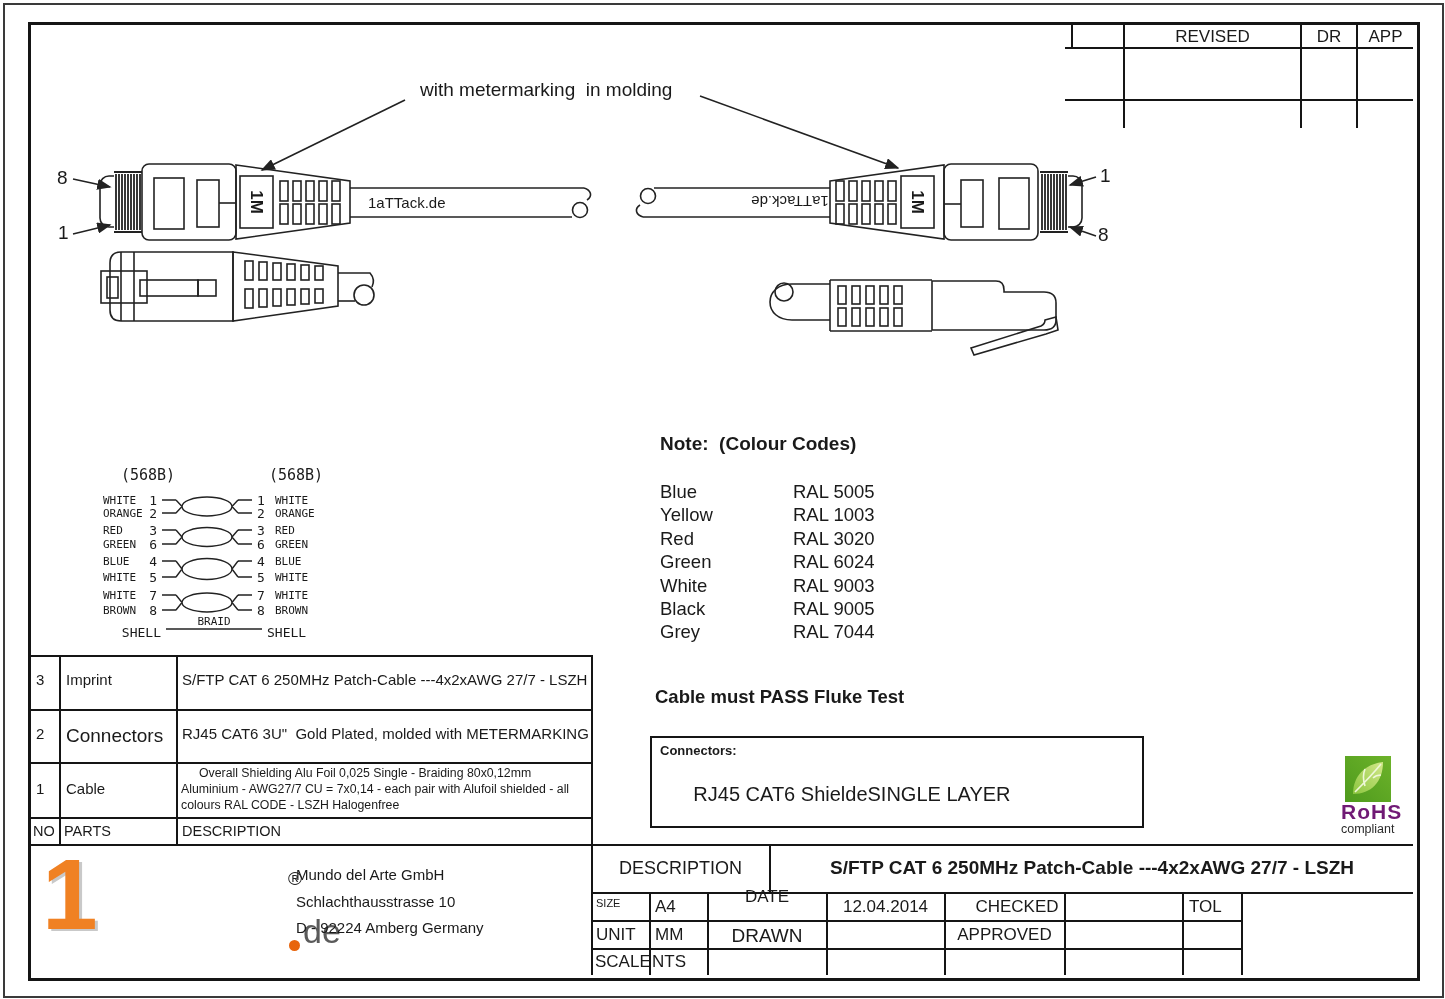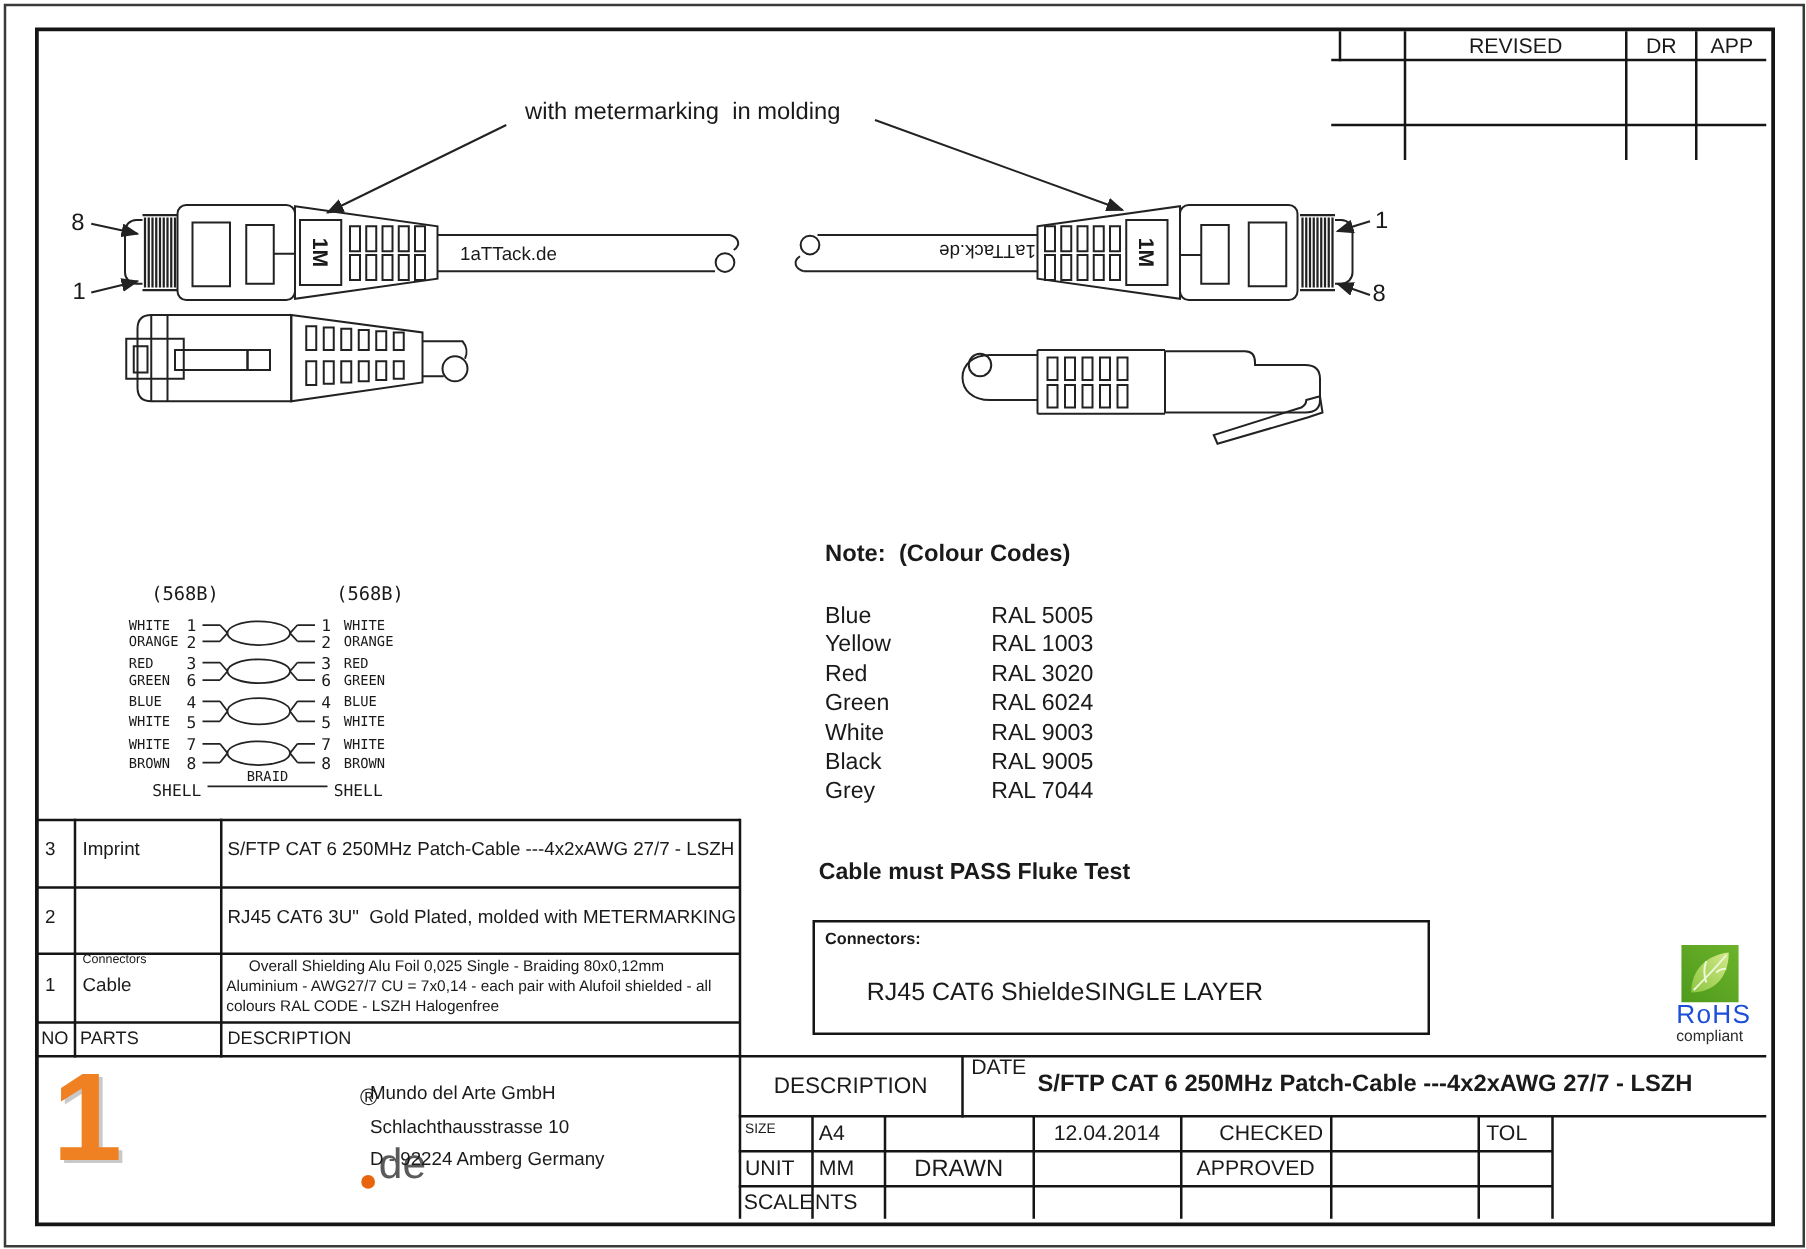--- a/index.html
+++ b/index.html
@@ -267,21 +267,21 @@
     <i class="ln" style="left:30px;top:844px;width:1383px;height:2px"></i>
     <i class="ln" style="left:59px;top:655px;width:2px;height:191px"></i>
     <i class="ln" style="left:176px;top:655px;width:2px;height:191px"></i>
     <i class="ln" style="left:591px;top:655px;width:2px;height:320px"></i>
 
     <span class="txt" style="left:36px;top:671px;font-size:15px;">3</span>
     <span class="txt" style="left:66px;top:671px;font-size:15px;">Imprint</span>
     <span class="txt" style="left:182px;top:671px;font-size:15px;">S/FTP CAT 6 250MHz Patch-Cable ---4x2xAWG 27/7 - LSZH</span>
 
     <span class="txt" style="left:36px;top:725px;font-size:15px;">2</span>
-    <span class="txt" style="left:66px;top:762px;font-size:10px;">Connectors</span>
+    <span class="txt" style="left:66px;top:725px;font-size:19px;">Connectors</span>
     <span class="txt" style="left:182px;top:725px;font-size:15px;">RJ45 CAT6 3U"  Gold Plated, molded with METERMARKING</span>
 
     <span class="txt" style="left:36px;top:780px;font-size:15px;">1</span>
     <span class="txt" style="left:66px;top:780px;font-size:15px;">Cable</span>
     <span class="txt" style="left:181px;top:766px;font-size:12.3px;margin-left:18px;">Overall Shielding Alu Foil 0,025 Single - Braiding 80x0,12mm</span>
     <span class="txt" style="left:181px;top:782px;font-size:12.3px;">Aluminium - AWG27/7 CU = 7x0,14 - each pair with Alufoil shielded - all</span>
     <span class="txt" style="left:181px;top:798px;font-size:12.3px;">colours RAL CODE - LSZH Halogenfree</span>
 
     <span class="txt" style="left:33px;top:823px;font-size:14.5px;">NO</span>
     <span class="txt" style="left:64px;top:823px;font-size:14.5px;">PARTS</span>
@@ -311,21 +311,21 @@
     <i class="ln" style="left:944px;top:892px;width:2px;height:83px"></i>
     <i class="ln" style="left:1064px;top:892px;width:2px;height:83px"></i>
     <i class="ln" style="left:1182px;top:892px;width:2px;height:83px"></i>
     <i class="ln" style="left:1241px;top:892px;width:2px;height:83px"></i>
 
     <span class="txt ctr" style="left:591px;top:858px;width:179px;font-size:18px;">DESCRIPTION</span>
     <span class="txt ctr" style="left:771px;top:857px;width:642px;font-size:19px;font-weight:bold;">S/FTP CAT 6 250MHz Patch-Cable ---4x2xAWG 27/7 - LSZH</span>
 
     <span class="txt" style="left:596px;top:897px;font-size:11px;">SIZE</span>
     <span class="txt" style="left:655px;top:897px;font-size:17px;">A4</span>
-    <span class="txt ctr" style="left:708px;top:844px;width:118px;font-size:17px;padding-left:32px;">DATE</span>
+    <span class="txt ctr" style="left:708px;top:887px;width:118px;font-size:17px;">DATE</span>
     <span class="txt ctr" style="left:827px;top:897px;width:117px;font-size:17px;">12.04.2014</span>
     <span class="txt ctr" style="left:945px;top:897px;width:144px;font-size:17px;">CHECKED</span>
     <span class="txt" style="left:1189px;top:897px;font-size:17px;">TOL</span>
 
     <span class="txt" style="left:596px;top:925px;font-size:17px;">UNIT</span>
     <span class="txt" style="left:655px;top:925px;font-size:17px;text-align:center;">MM</span>
     <span class="txt ctr" style="left:708px;top:925px;width:118px;font-size:19px;">DRAWN</span>
     <span class="txt ctr" style="left:945px;top:925px;width:119px;font-size:17px;">APPROVED</span>
 
     <span class="txt" style="left:595px;top:952px;font-size:17px;">SCALE</span>
@@ -341,17 +341,17 @@
         </linearGradient>
         <linearGradient id="gr2" x1="0" y1="1" x2="1" y2="0">
           <stop offset="0" stop-color="#8cc63f"></stop>
             <stop offset="1" stop-color="#d3e88a"></stop>
         </linearGradient>
       </defs>
       <rect x="0" y="0" width="46" height="46" fill="url(#gr1)"></rect>
       <path d="M8,38 C8,20 20,8 38,6 C38,26 26,38 8,38 Z" fill="url(#gr2)"></path>
       <path d="M10,36 C18,28 28,18 36,8 M20,30 C18,24 18,18 20,13 M28,22 C30,20 33,19 36,19" stroke="#eef7d8" stroke-width="1.6" fill="none"></path>
     </svg>
-    <span class="txt" style="left:1341px;top:800px;font-size:21px;font-weight:normal;color:#1d4ed8;letter-spacing:1px;">RoHS</span>
+    <span class="txt" style="left:1341px;top:800px;font-size:21px;font-weight:bold;color:#701a75;letter-spacing:1px;">RoHS</span>
     <span class="txt" style="left:1341px;top:822px;font-size:12.5px;color:#2b2b2b;">compliant</span>
   </div>
 
 </div>
 
 </body></html>

